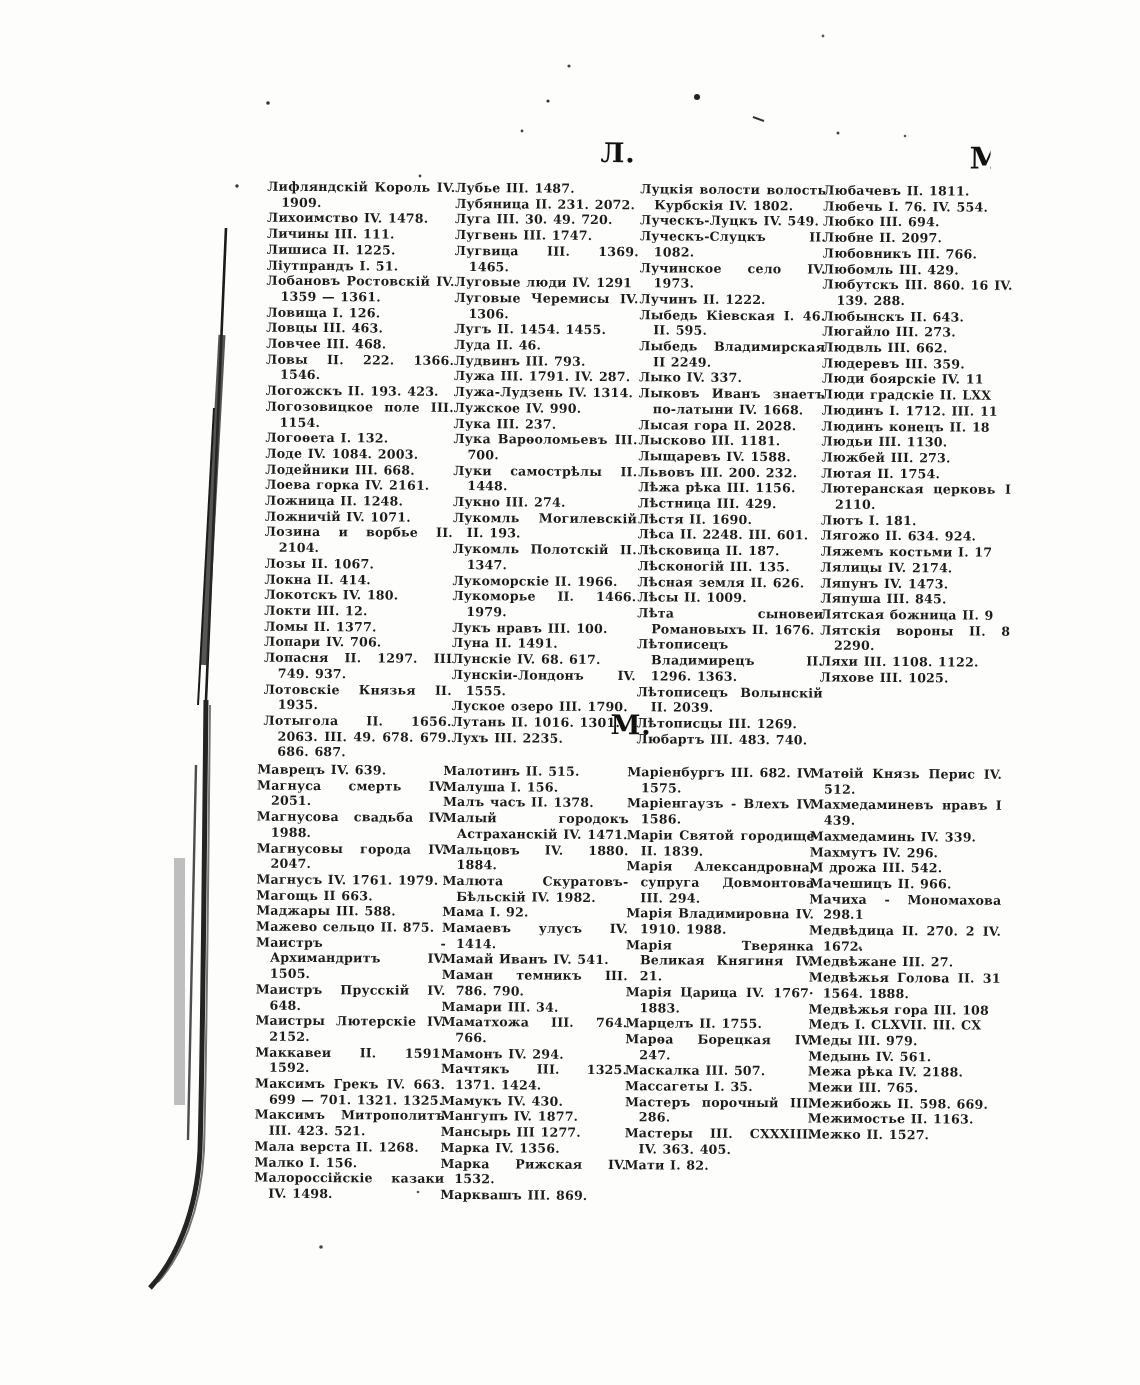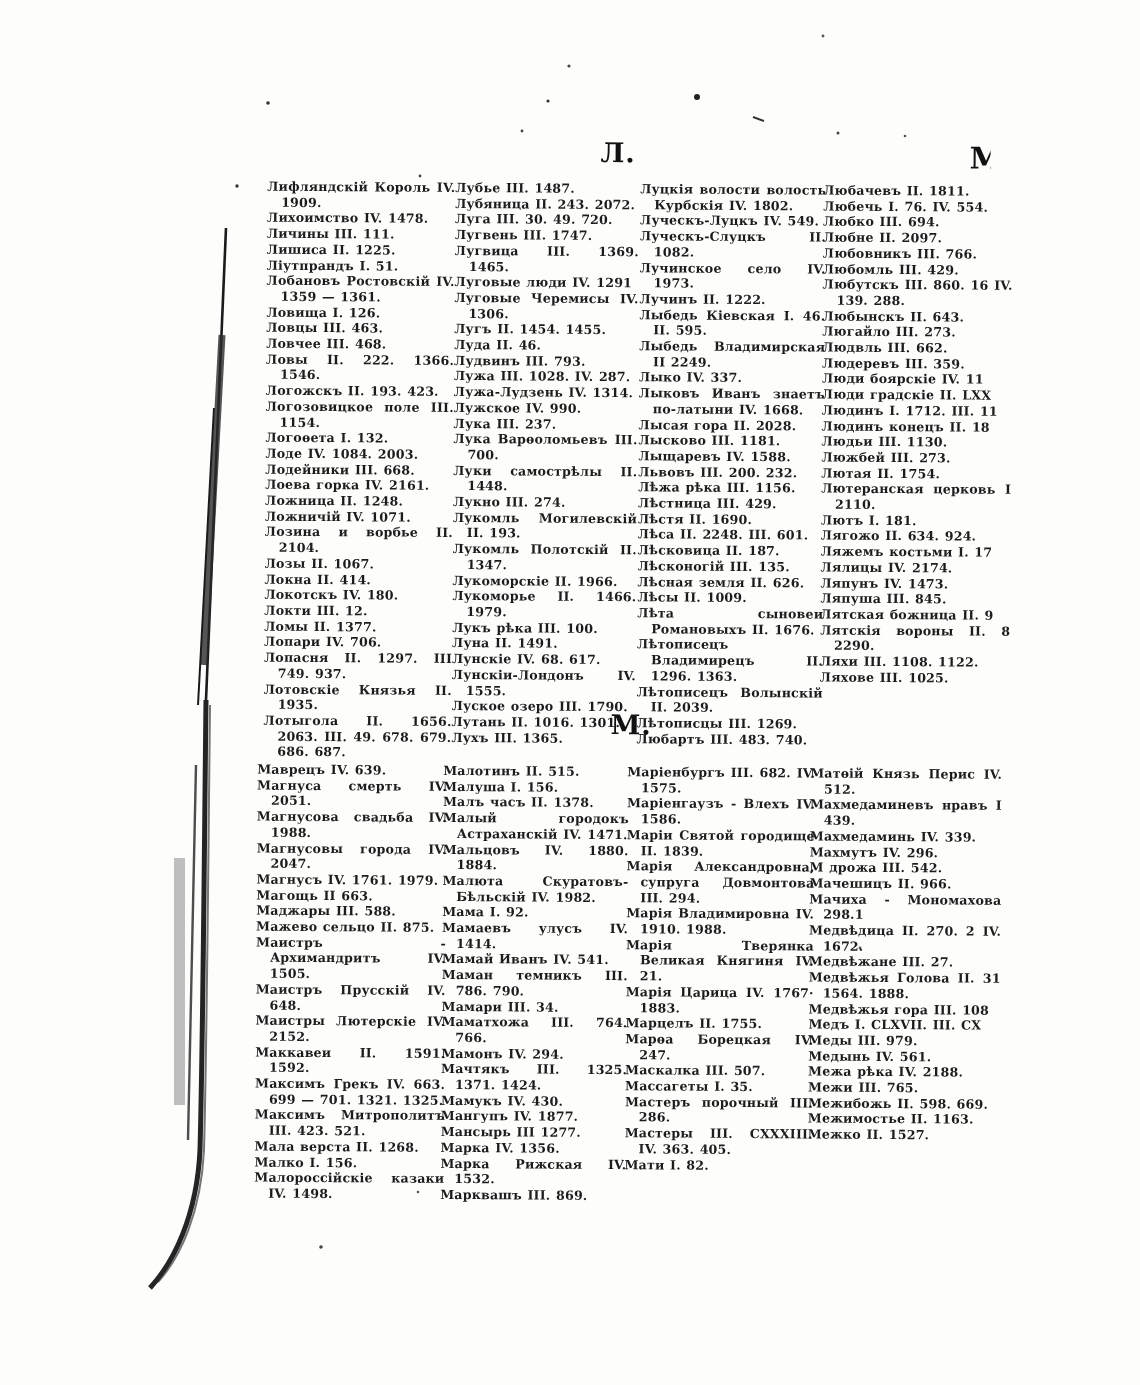--- a/index.html
+++ b/index.html
@@ -92,47 +92,47 @@
         <div class="entry">Локотскъ IV. 180.</div>
         <div class="entry">Локти III. 12.</div>
         <div class="entry">Ломы II. 1377.</div>
         <div class="entry">Лопари IV. 706.</div>
         <div class="entry">Лопасня II. 1297. III 749. 937.</div>
         <div class="entry">Лотовскіе Князья II. 1935.</div>
         <div class="entry">Лотыгола II. 1656. 2063. III. 49. 678. 679. 686. 687.</div>
       </div>
     <div class="col" style="left:452px;top:181px;width:184px;">
         <div class="entry">Лубье III. 1487.</div>
-        <div class="entry">Лубяница II. 243. 2072.</div>
+        <div class="entry">Лубяница II. 231. 2072.</div>
         <div class="entry">Луга III. 30. 49. 720.</div>
         <div class="entry">Лугвень III. 1747.</div>
         <div class="entry">Лугвица III. 1369. 1465.</div>
         <div class="entry">Луговые люди IV. 1291</div>
         <div class="entry">Луговые Черемисы IV. 1306.</div>
         <div class="entry">Лугъ II. 1454. 1455.</div>
         <div class="entry">Луда II. 46.</div>
         <div class="entry">Лудвинъ III. 793.</div>
-        <div class="entry">Лужа III. 1028. IV. 287.</div>
+        <div class="entry">Лужа III. 1791. IV. 287.</div>
         <div class="entry">Лужа-Лудзень IV. 1314.</div>
         <div class="entry">Лужское IV. 990.</div>
         <div class="entry">Лука III. 237.</div>
         <div class="entry">Лука Варѳоломьевъ III. 700.</div>
         <div class="entry">Луки самострѣлы II. 1448.</div>
         <div class="entry">Лукно III. 274.</div>
         <div class="entry">Лукомль Могилевскій II. 193.</div>
         <div class="entry">Лукомль Полотскій II. 1347.</div>
         <div class="entry">Лукоморскіе II. 1966.</div>
         <div class="entry">Лукоморье II. 1466. 1979.</div>
-        <div class="entry">Лукъ рѣка III. 100.</div>
+        <div class="entry">Лукъ нравъ III. 100.</div>
         <div class="entry">Луна II. 1491.</div>
         <div class="entry">Лунскіе IV. 68. 617.</div>
         <div class="entry">Лунскіи-Лондонъ IV. 1555.</div>
         <div class="entry">Луское озеро III. 1790.</div>
         <div class="entry">Лутань II. 1016. 1301.</div>
-        <div class="entry">Лухъ III. 1365.</div>
+        <div class="entry">Лухъ III. 2235.</div>
       </div>
     <div class="col" style="left:637px;top:181px;width:186px;">
         <div class="entry">Луцкія волости волость Курбскія IV. 1802.</div>
         <div class="entry">Луческъ-Луцкъ IV. 549.</div>
         <div class="entry">Луческъ-Слуцкъ II. 1082.</div>
         <div class="entry">Лучинское село IV. 1973.</div>
         <div class="entry">Лучинъ II. 1222.</div>
         <div class="entry">Лыбедь Кіевская I. 46. II. 595.</div>
         <div class="entry">Лыбедь Владимирская II 2249.</div>
         <div class="entry">Лыко IV. 337.</div>

